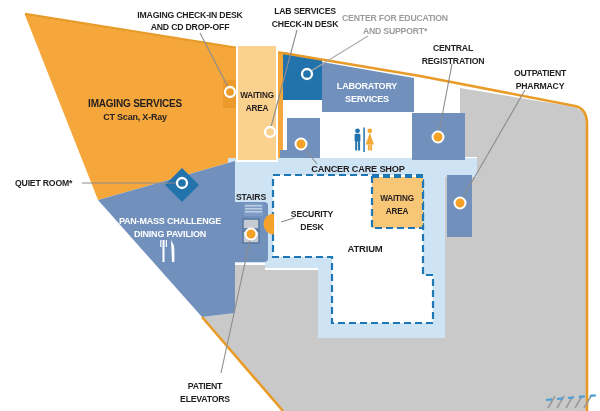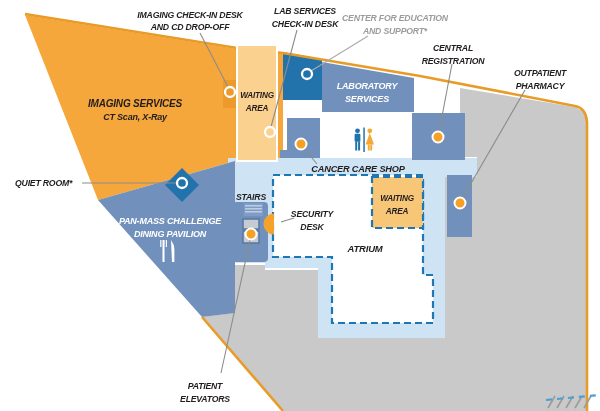--- a/index.html
+++ b/index.html
@@ -1,17 +1,17 @@
 <!DOCTYPE html>
 <html><head>
 <meta charset="utf-8">
 <style>
   html,body{margin:0;padding:0;background:#fff;}
   .stage{position:relative;width:600px;height:411px;background:#fff;overflow:hidden;
-         font-family:"Liberation Sans",sans-serif;font-style:italic;}
+         font-family:"Liberation Sans",sans-serif;}
   svg{display:block}
   text{font-family:"Liberation Sans",sans-serif;letter-spacing:-0.2px;}
   .lbl{font-size:8.7px;font-weight:bold;fill:#221e1f;text-anchor:middle;}
   .lbl-gray{font-size:8.7px;font-weight:bold;fill:#9c9c9c;text-anchor:middle;}
   .lbl-white{font-size:9px;font-weight:bold;fill:#ffffff;text-anchor:middle;}
   .lbl-big{font-size:10px;font-weight:bold;fill:#221e1f;text-anchor:middle;}
   .lbl-sub{font-size:9px;font-weight:bold;fill:#221e1f;text-anchor:middle;}
   .lbl-small{font-size:8.2px;font-weight:bold;fill:#221e1f;text-anchor:middle;}
   .leader{stroke:#8c8c8c;stroke-width:1.1;fill:none;}
   .leader-gray{stroke:#aaaaaa;stroke-width:1.1;fill:none;}

